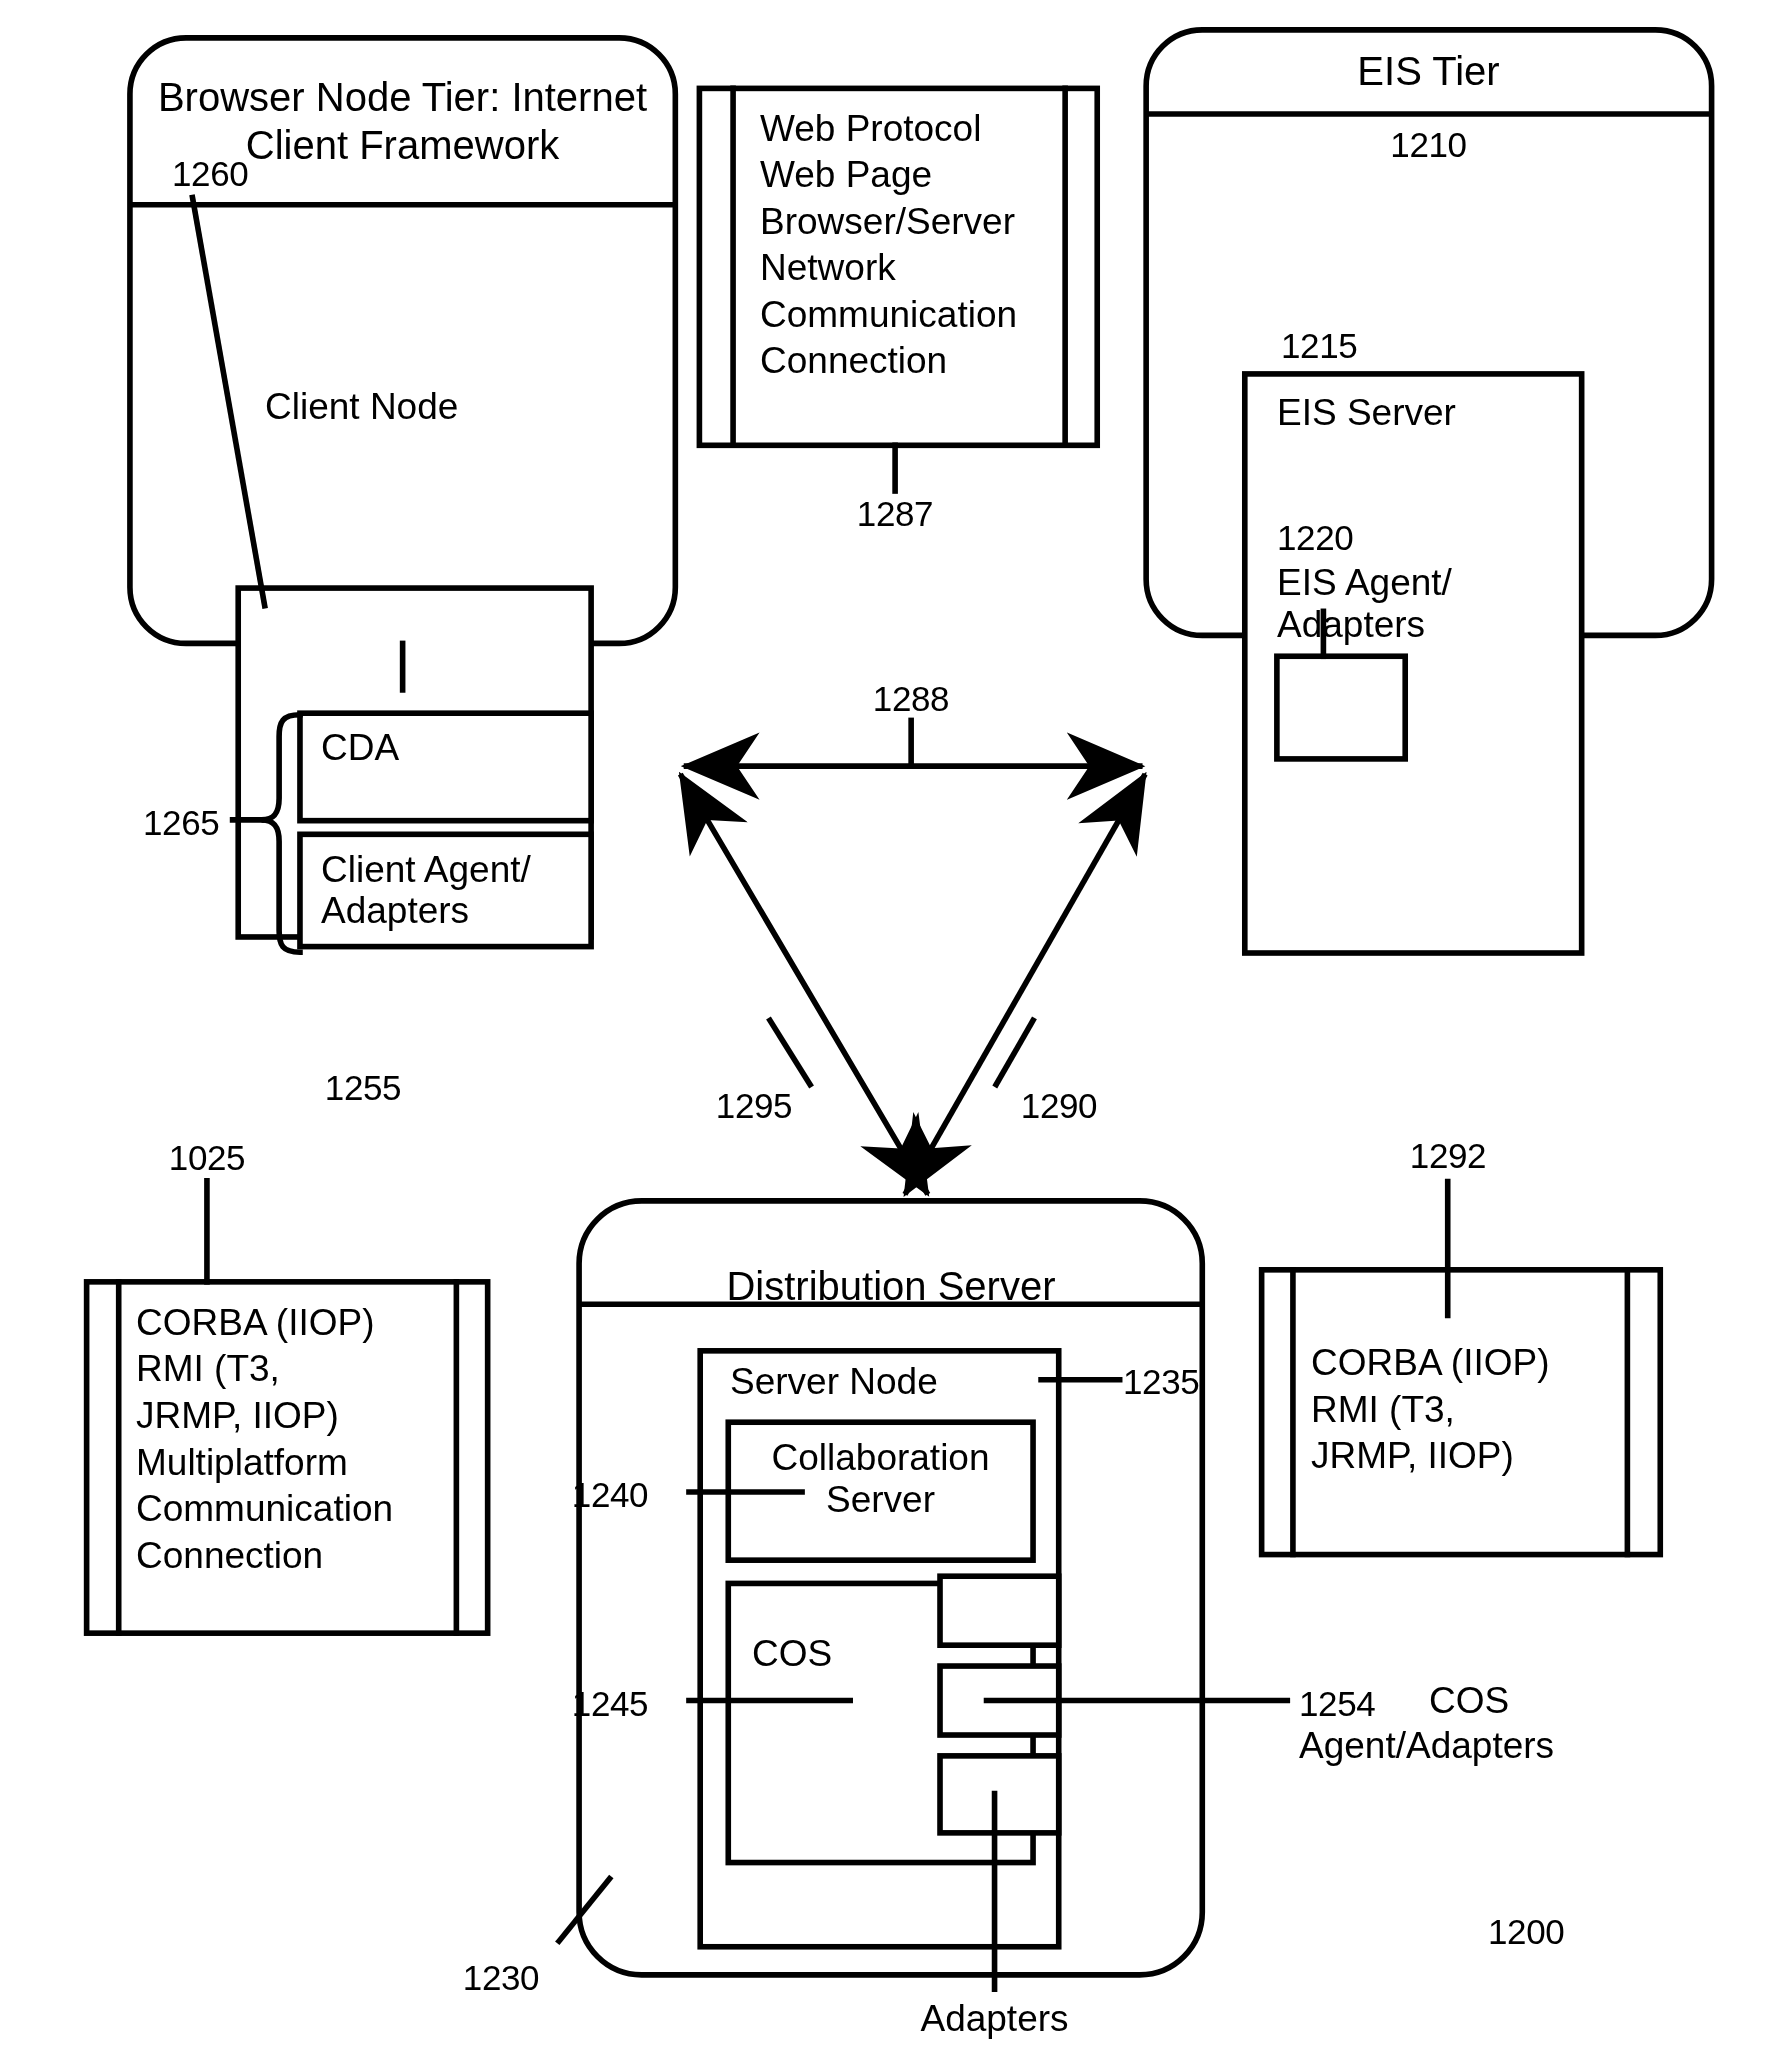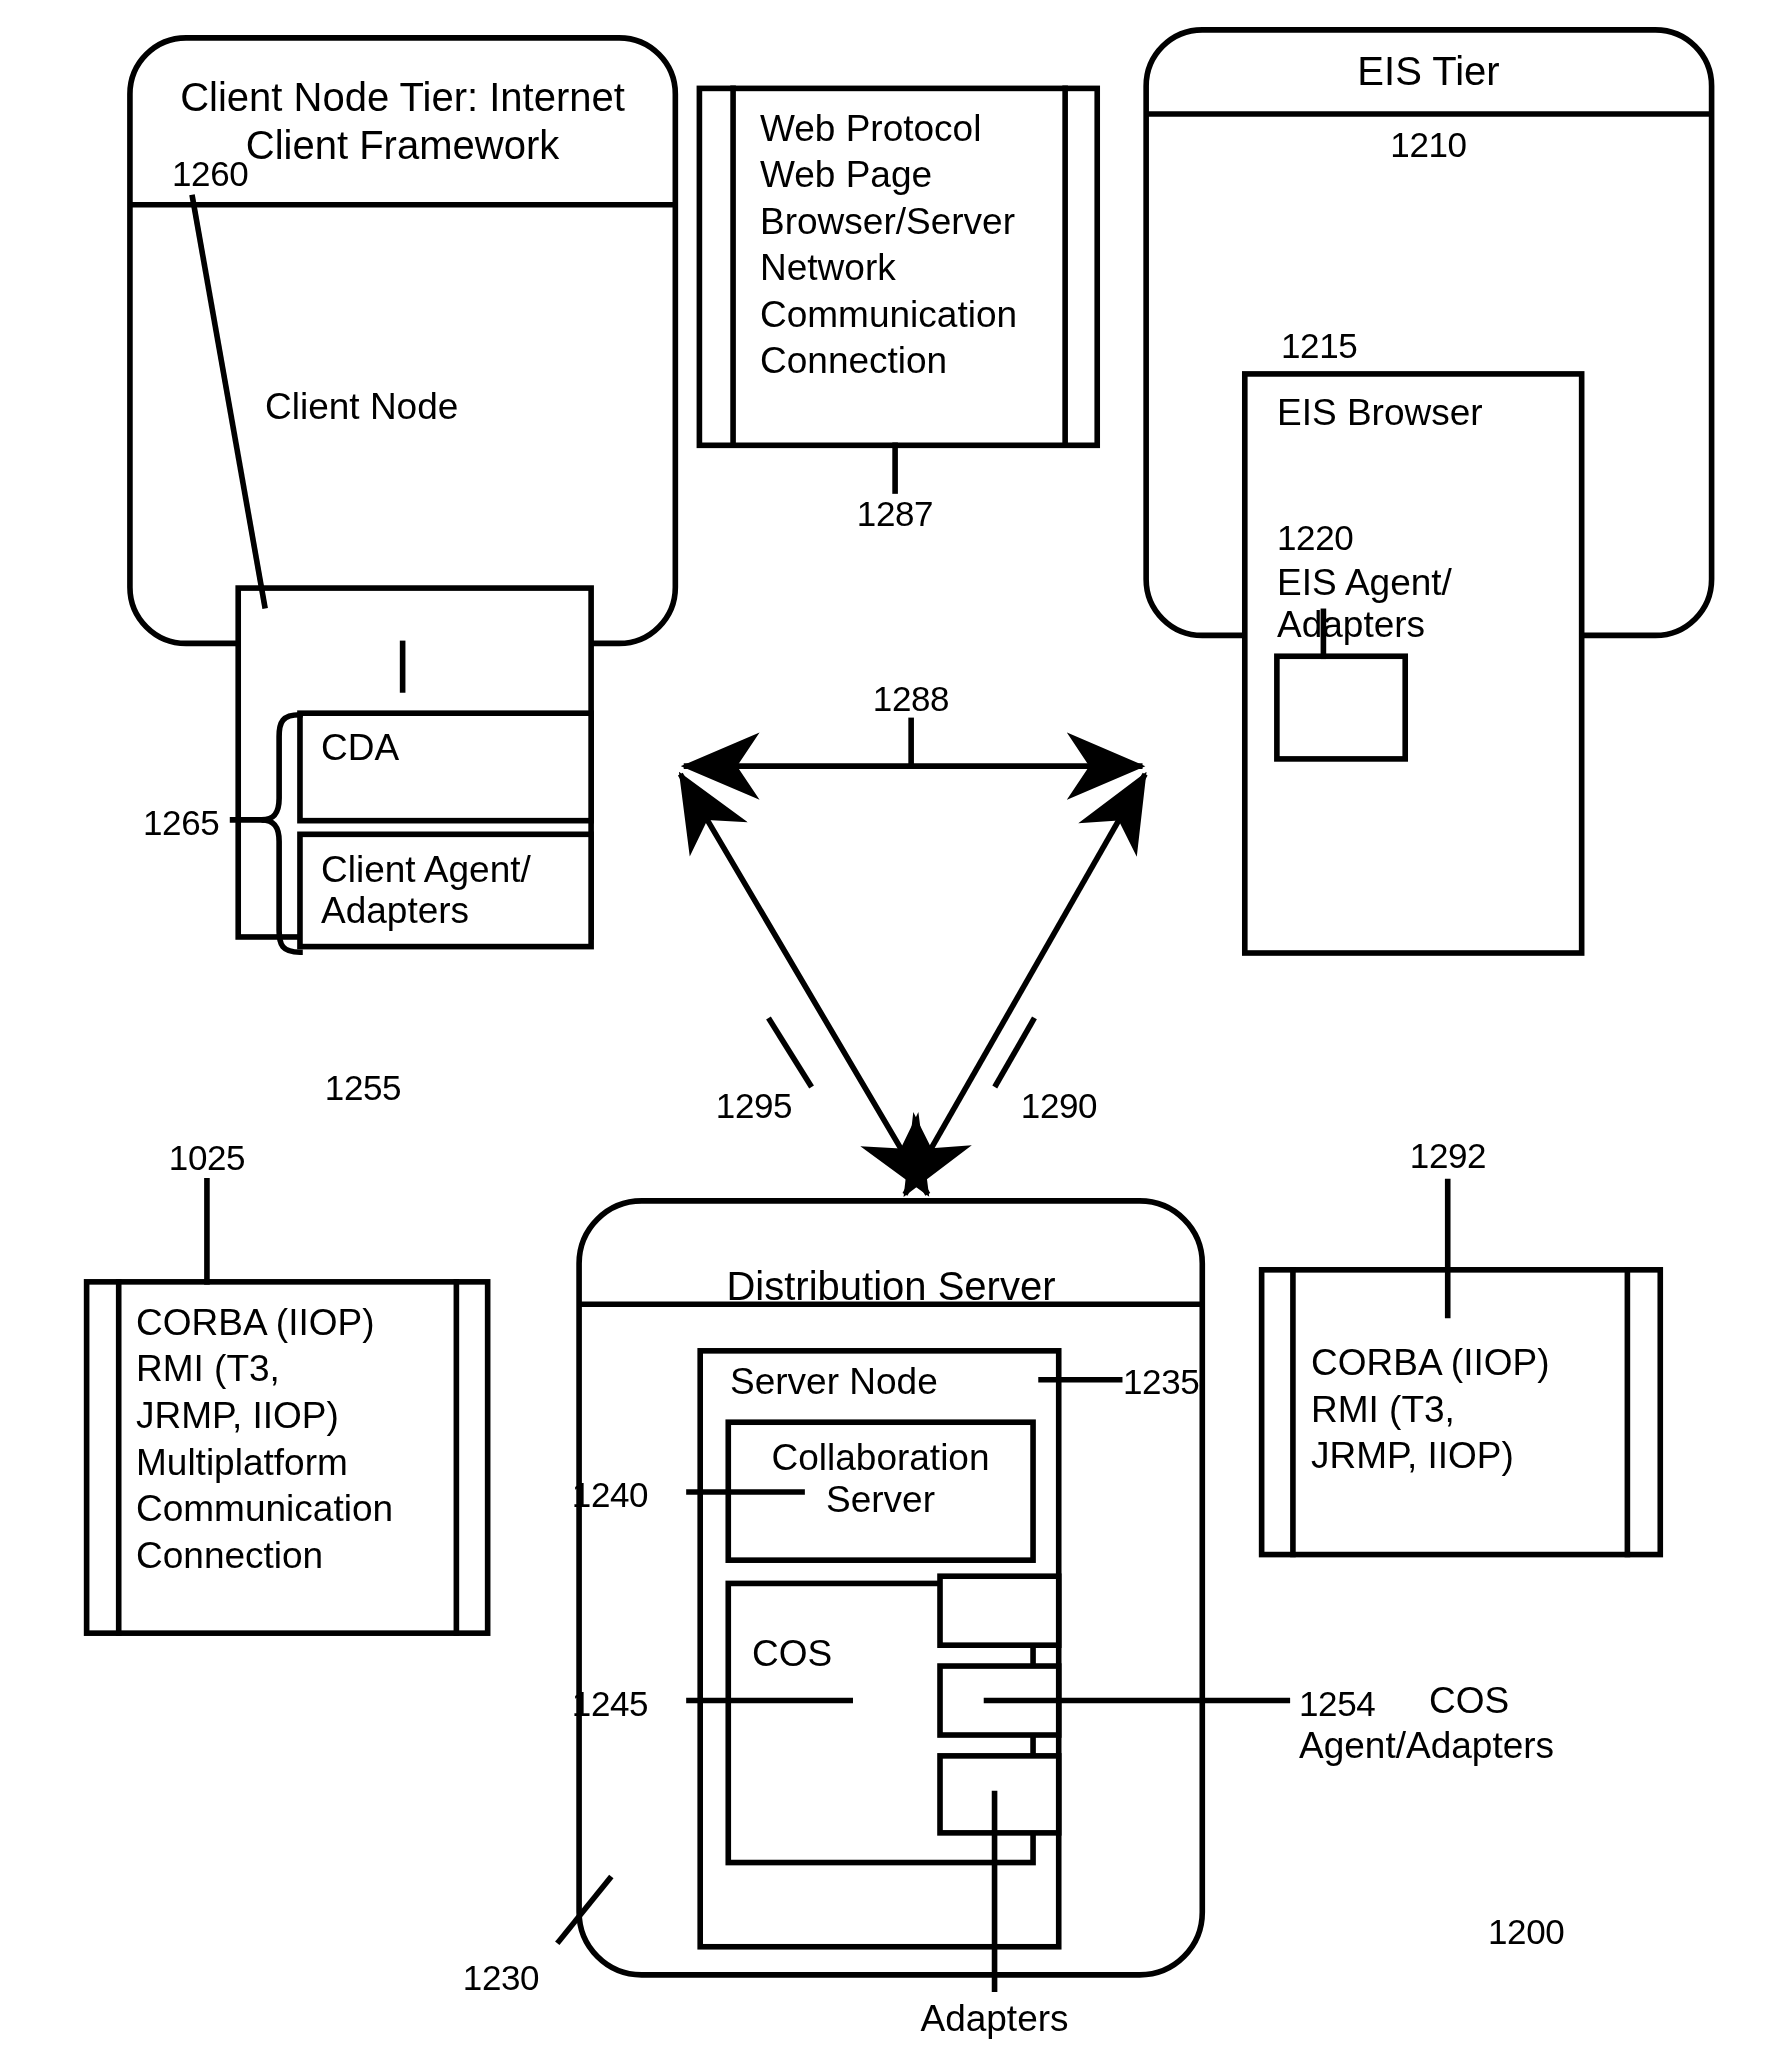--- a/index.html
+++ b/index.html
@@ -157,21 +157,21 @@
       </marker>
       <marker id="arrDiagUR" markerWidth="16" markerHeight="16" refX="1" refY="6" orient="auto" markerUnits="strokeWidth">
         <path d="M14,0 L0,6 L14,12 L10,6 Z" fill="#000"></path>
       </marker>
       <marker id="arrDiagDL" markerWidth="16" markerHeight="16" refX="13" refY="6" orient="auto" markerUnits="strokeWidth">
         <path d="M0,0 L14,6 L0,12 L4,6 Z" fill="#000"></path>
       </marker>
     </defs>
   </svg>
 
-  <div class="lbl title-lg ctr" style="left:138px; top:74px; width:529px;">Client Node Tier: Internet</div>
+  <div class="lbl title-lg ctr" style="left:138px; top:74px; width:529px;">Browser Node Tier: Internet</div>
   <div class="lbl title-lg ctr" style="left:138px; top:122px; width:529px;">Client Framework</div>
 
   <div class="lbl ref" style="left:172px; top:153px;">1260</div>
 
   <div class="lbl title-md" style="left:265px; top:385px;">Client Node</div>
 
   <div class="lbl ref" style="left:143px; top:802px;">1265</div>
 
   <div class="lbl body-txt" style="left:321px; top:726px;">CDA</div>
 
@@ -186,21 +186,21 @@
   <div class="lbl body-txt" style="left:760px; top:246px;">Network</div>
   <div class="lbl body-txt" style="left:760px; top:293px;">Communication</div>
   <div class="lbl body-txt" style="left:760px; top:339px;">Connection</div>
 
   <div class="lbl ref" style="left:895px; top:493px; transform:translateX(-50%);">1287</div>
 
   <div class="lbl title-lg ctr" style="left:1150px; top:48px; width:557px;">EIS Tier</div>
   <div class="lbl ref ctr" style="left:1150px; top:124px; width:557px;">1210</div>
 
   <div class="lbl ref" style="left:1281px; top:325px;">1215</div>
-  <div class="lbl title-md" style="left:1277px; top:391px;">EIS Browser</div>
+  <div class="lbl title-md" style="left:1277px; top:391px;">EIS Server</div>
 
   <div class="lbl ref" style="left:1277px; top:517px;">1220</div>
   <div class="lbl body-txt" style="left:1277px; top:561px;">EIS Agent/</div>
   <div class="lbl body-txt" style="left:1277px; top:603px;">Adapters</div>
 
   <div class="lbl ref" style="left:911px; top:678px; transform:translateX(-50%);">1288</div>
   <div class="lbl ref" style="left:754px; top:1085px; transform:translateX(-50%);">1295</div>
   <div class="lbl ref" style="left:1059px; top:1085px; transform:translateX(-50%);">1290</div>
 
   <div class="lbl ref" style="left:207px; top:1137px; transform:translateX(-50%);">1025</div>

